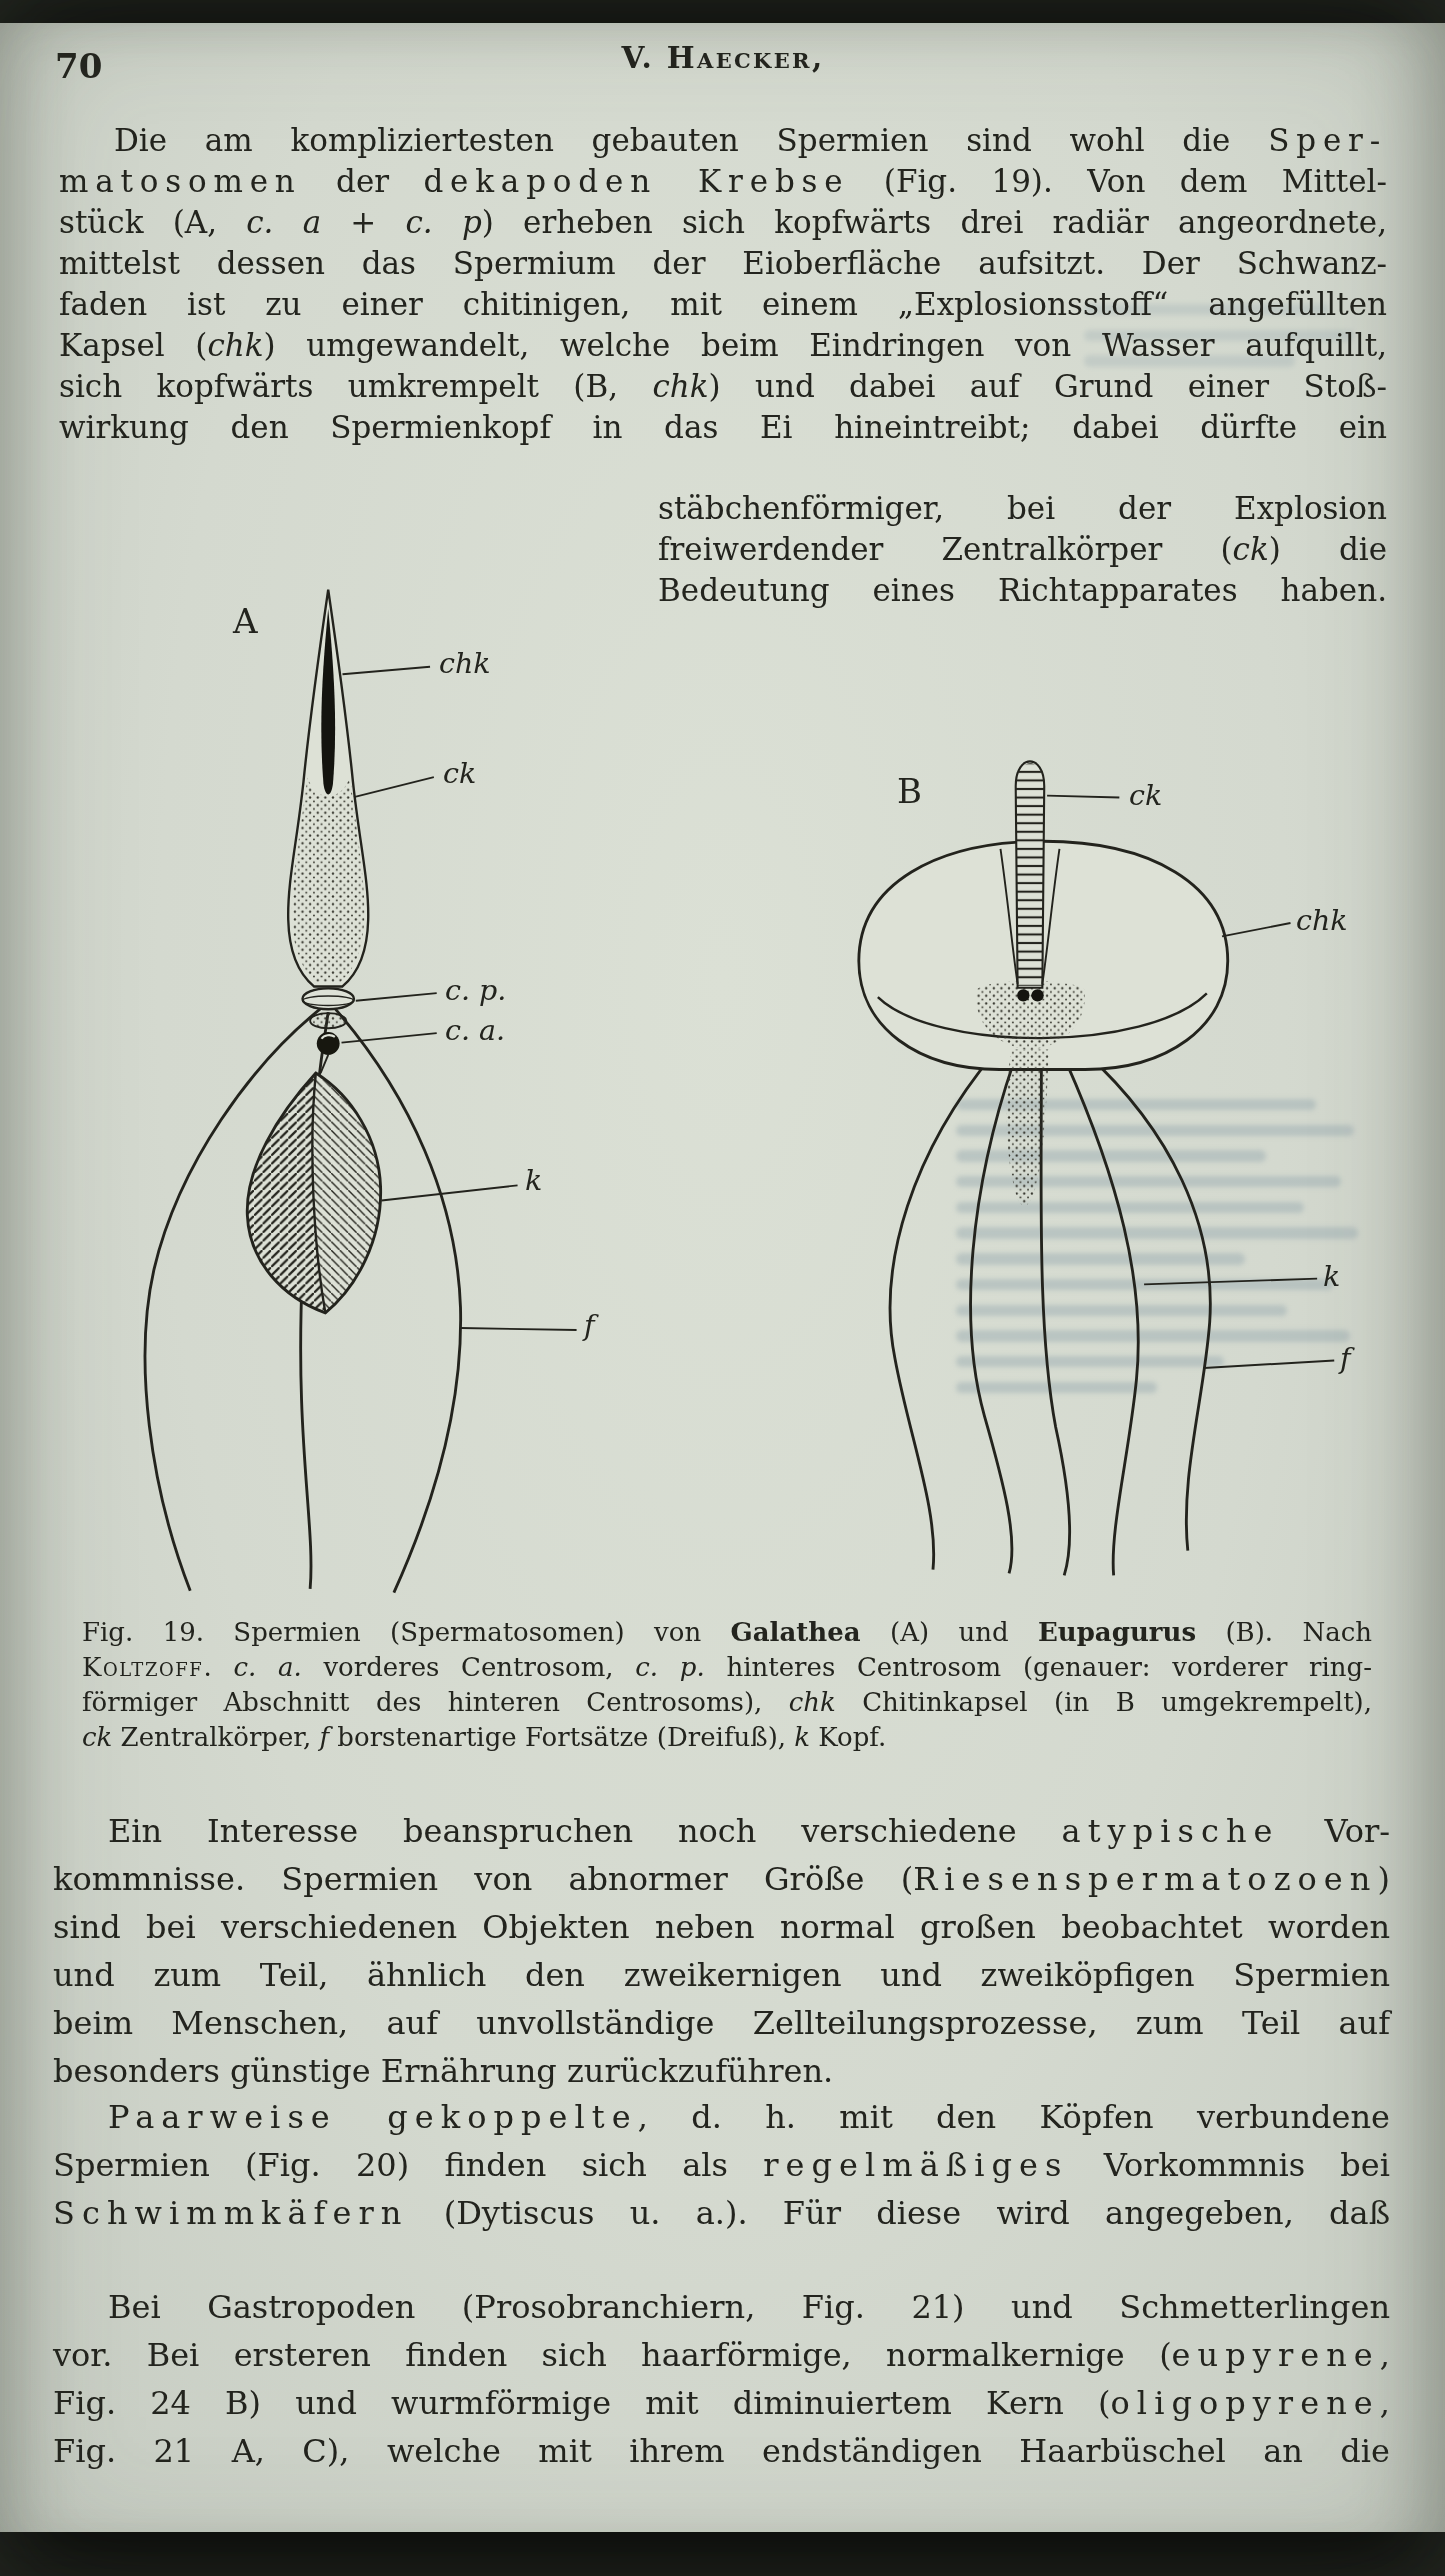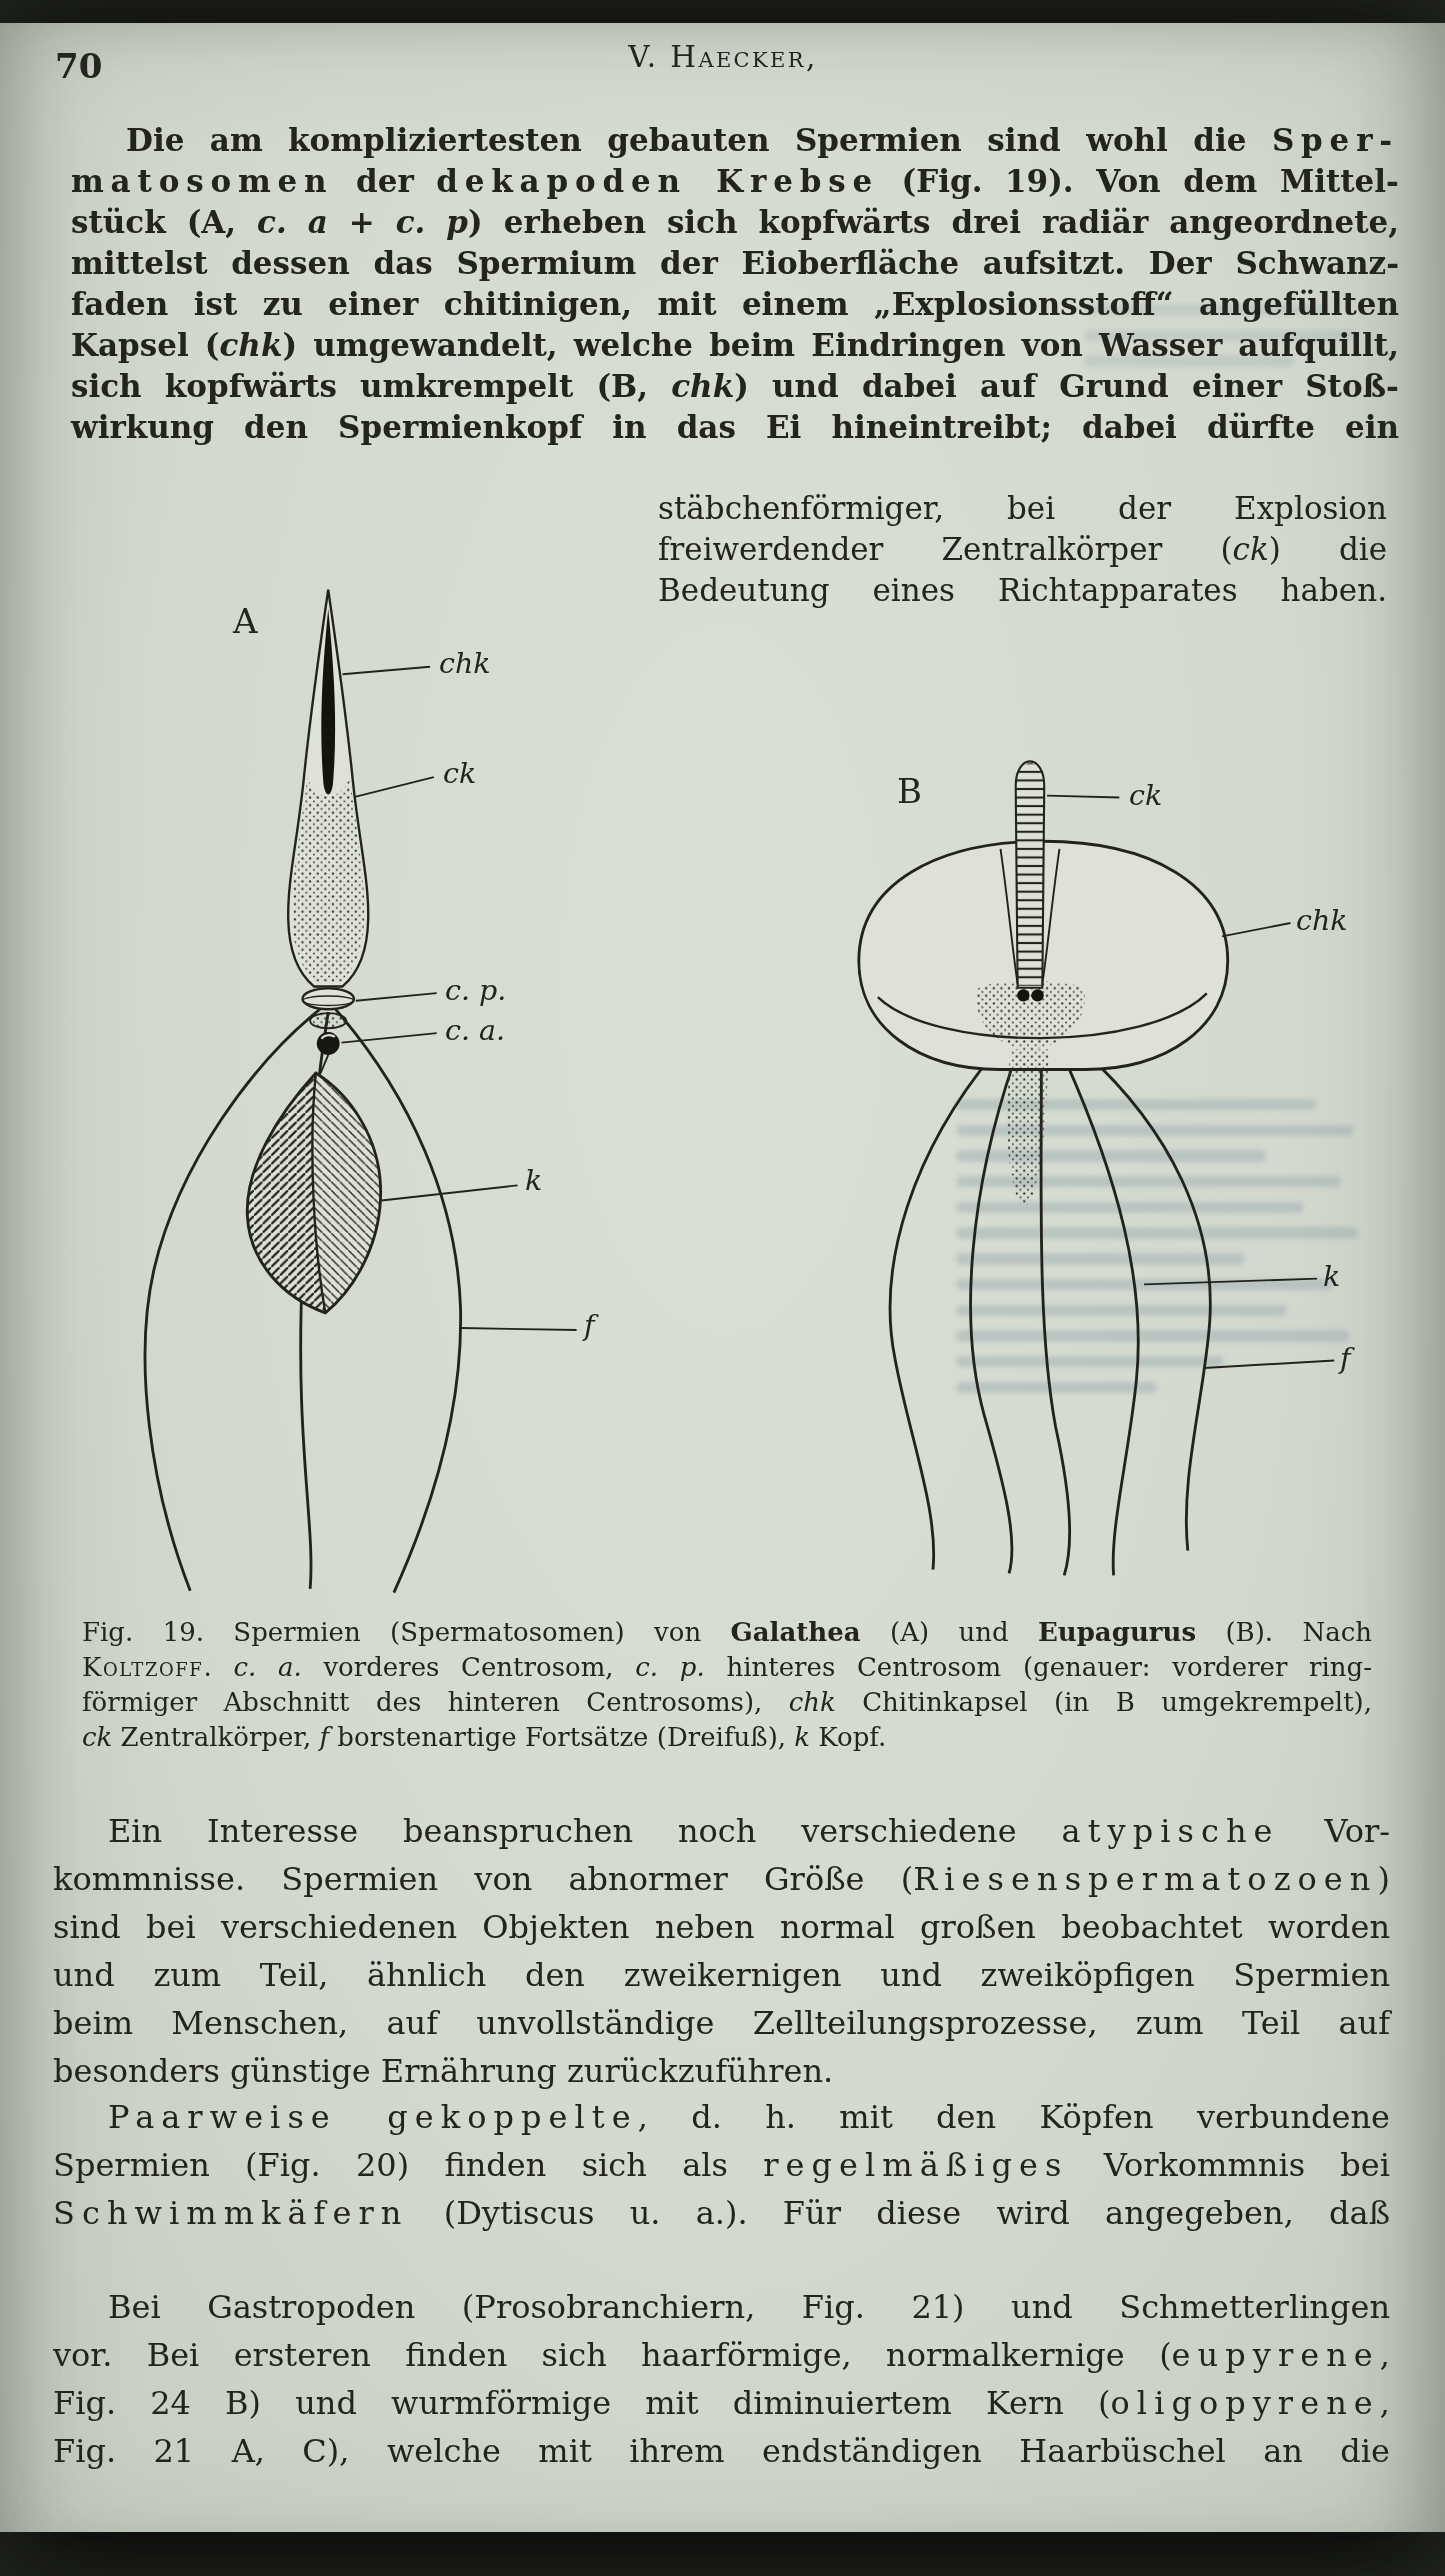--- a/index.html
+++ b/index.html
@@ -20,21 +20,21 @@
                 inset -27px 0 67px rgba(55,60,50,.22),
                 inset 21px 0 57px rgba(55,60,50,.16);
   }
   .bar-top    { position:absolute; left:0; top:0;      width:100%; height:23px; background:#0c0d0b; }
   .bar-bottom { position:absolute; left:0; top:2532px; width:100%; height:44px; background:#0c0d0b; }
 
   .page-number { position:absolute; left:55px; top:46px; font-size:34px; font-weight:bold; }
   .running-head {
     position:absolute; left:0; top:40px; width:100%;
     text-align:center; font-size:29.5px;
-    font-variant:small-caps; letter-spacing:.08em;
+    font-variant:small-caps; letter-spacing:.08em;font-weight:bold;
   }
 
   .tblock { position:absolute; }
   .line { text-align:justify; text-align-last:justify; white-space:normal; }
   .line.njust { text-align-last:left; }
   .line.indent { text-indent:55px; }
 
   .para-top  { font-size:31px; }
   .para-top .line  { height:41px; line-height:41px; }
   .para-bottom { font-size:32px; }
@@ -92,21 +92,21 @@
   <div class="bl"></div>
   <div class="bl"></div>
   <div class="bl"></div>
   <div class="bl"></div>
   <div class="bl"></div>
 </div>
 
 <div class="page-number">70</div>
 <div class="running-head">V. Haecker,</div>
 
-<div class="tblock para-top" style="left:71px; top:120px; width:1328px;font-weight:bold;">
+<div class="tblock para-top" style="left:59px; top:120px; width:1328px;">
     <div class="line indent"><span>Die am kompliziertesten gebauten Spermien sind wohl die </span><span class="s-sp">Sper-</span></div>
     <div class="line"><span class="s-sp">matosomen</span><span> der </span><span class="s-sp">dekapoden Krebse</span><span> (Fig. 19). Von dem Mittel-</span></div>
     <div class="line"><span>stück (A, </span><span class="s-i">c. a</span><span> + </span><span class="s-i">c. p</span><span>) erheben sich kopfwärts drei radiär angeordnete,</span></div>
     <div class="line"><span>mittelst dessen das Spermium der Eioberfläche aufsitzt. Der Schwanz-</span></div>
     <div class="line"><span>faden ist zu einer chitinigen, mit einem „Explosionsstoff“ angefüllten</span></div>
     <div class="line"><span>Kapsel (</span><span class="s-i">chk</span><span>) umgewandelt, welche beim Eindringen von Wasser aufquillt,</span></div>
     <div class="line"><span>sich kopfwärts umkrempelt (B, </span><span class="s-i">chk</span><span>) und dabei auf Grund einer Stoß-</span></div>
     <div class="line"><span>wirkung den Spermienkopf in das Ei hineintreibt; dabei dürfte ein</span></div>
   </div>
 

